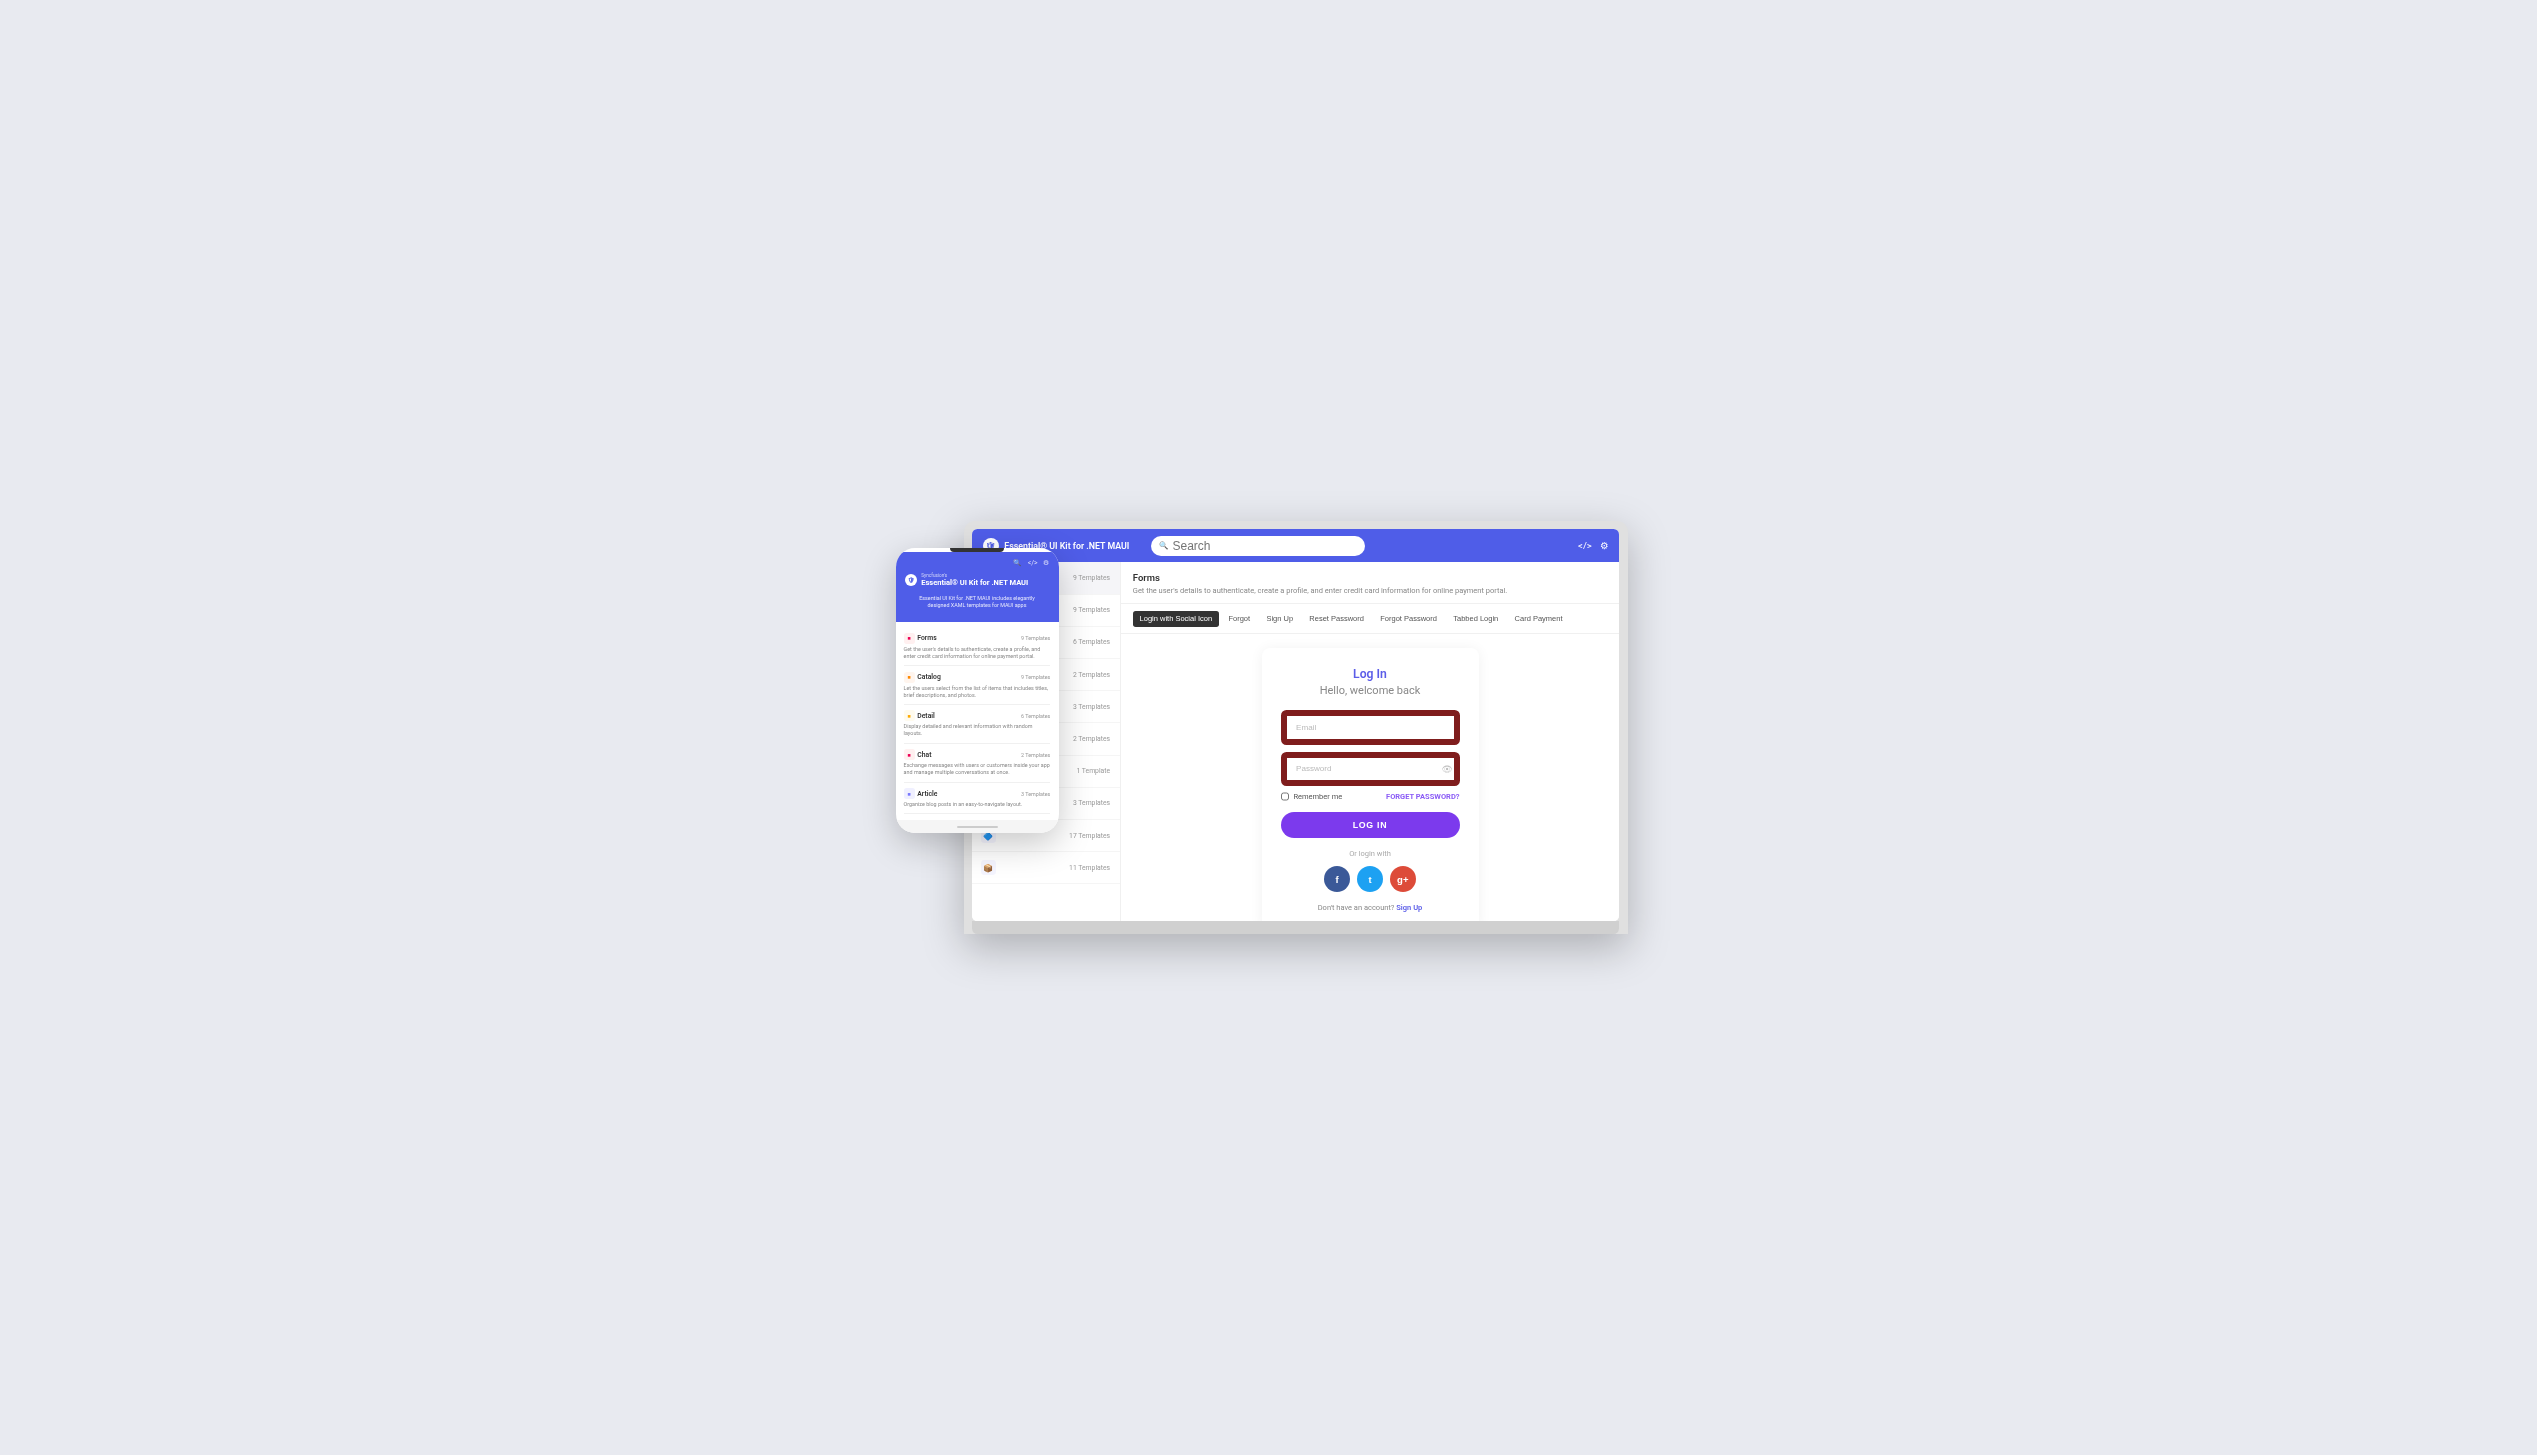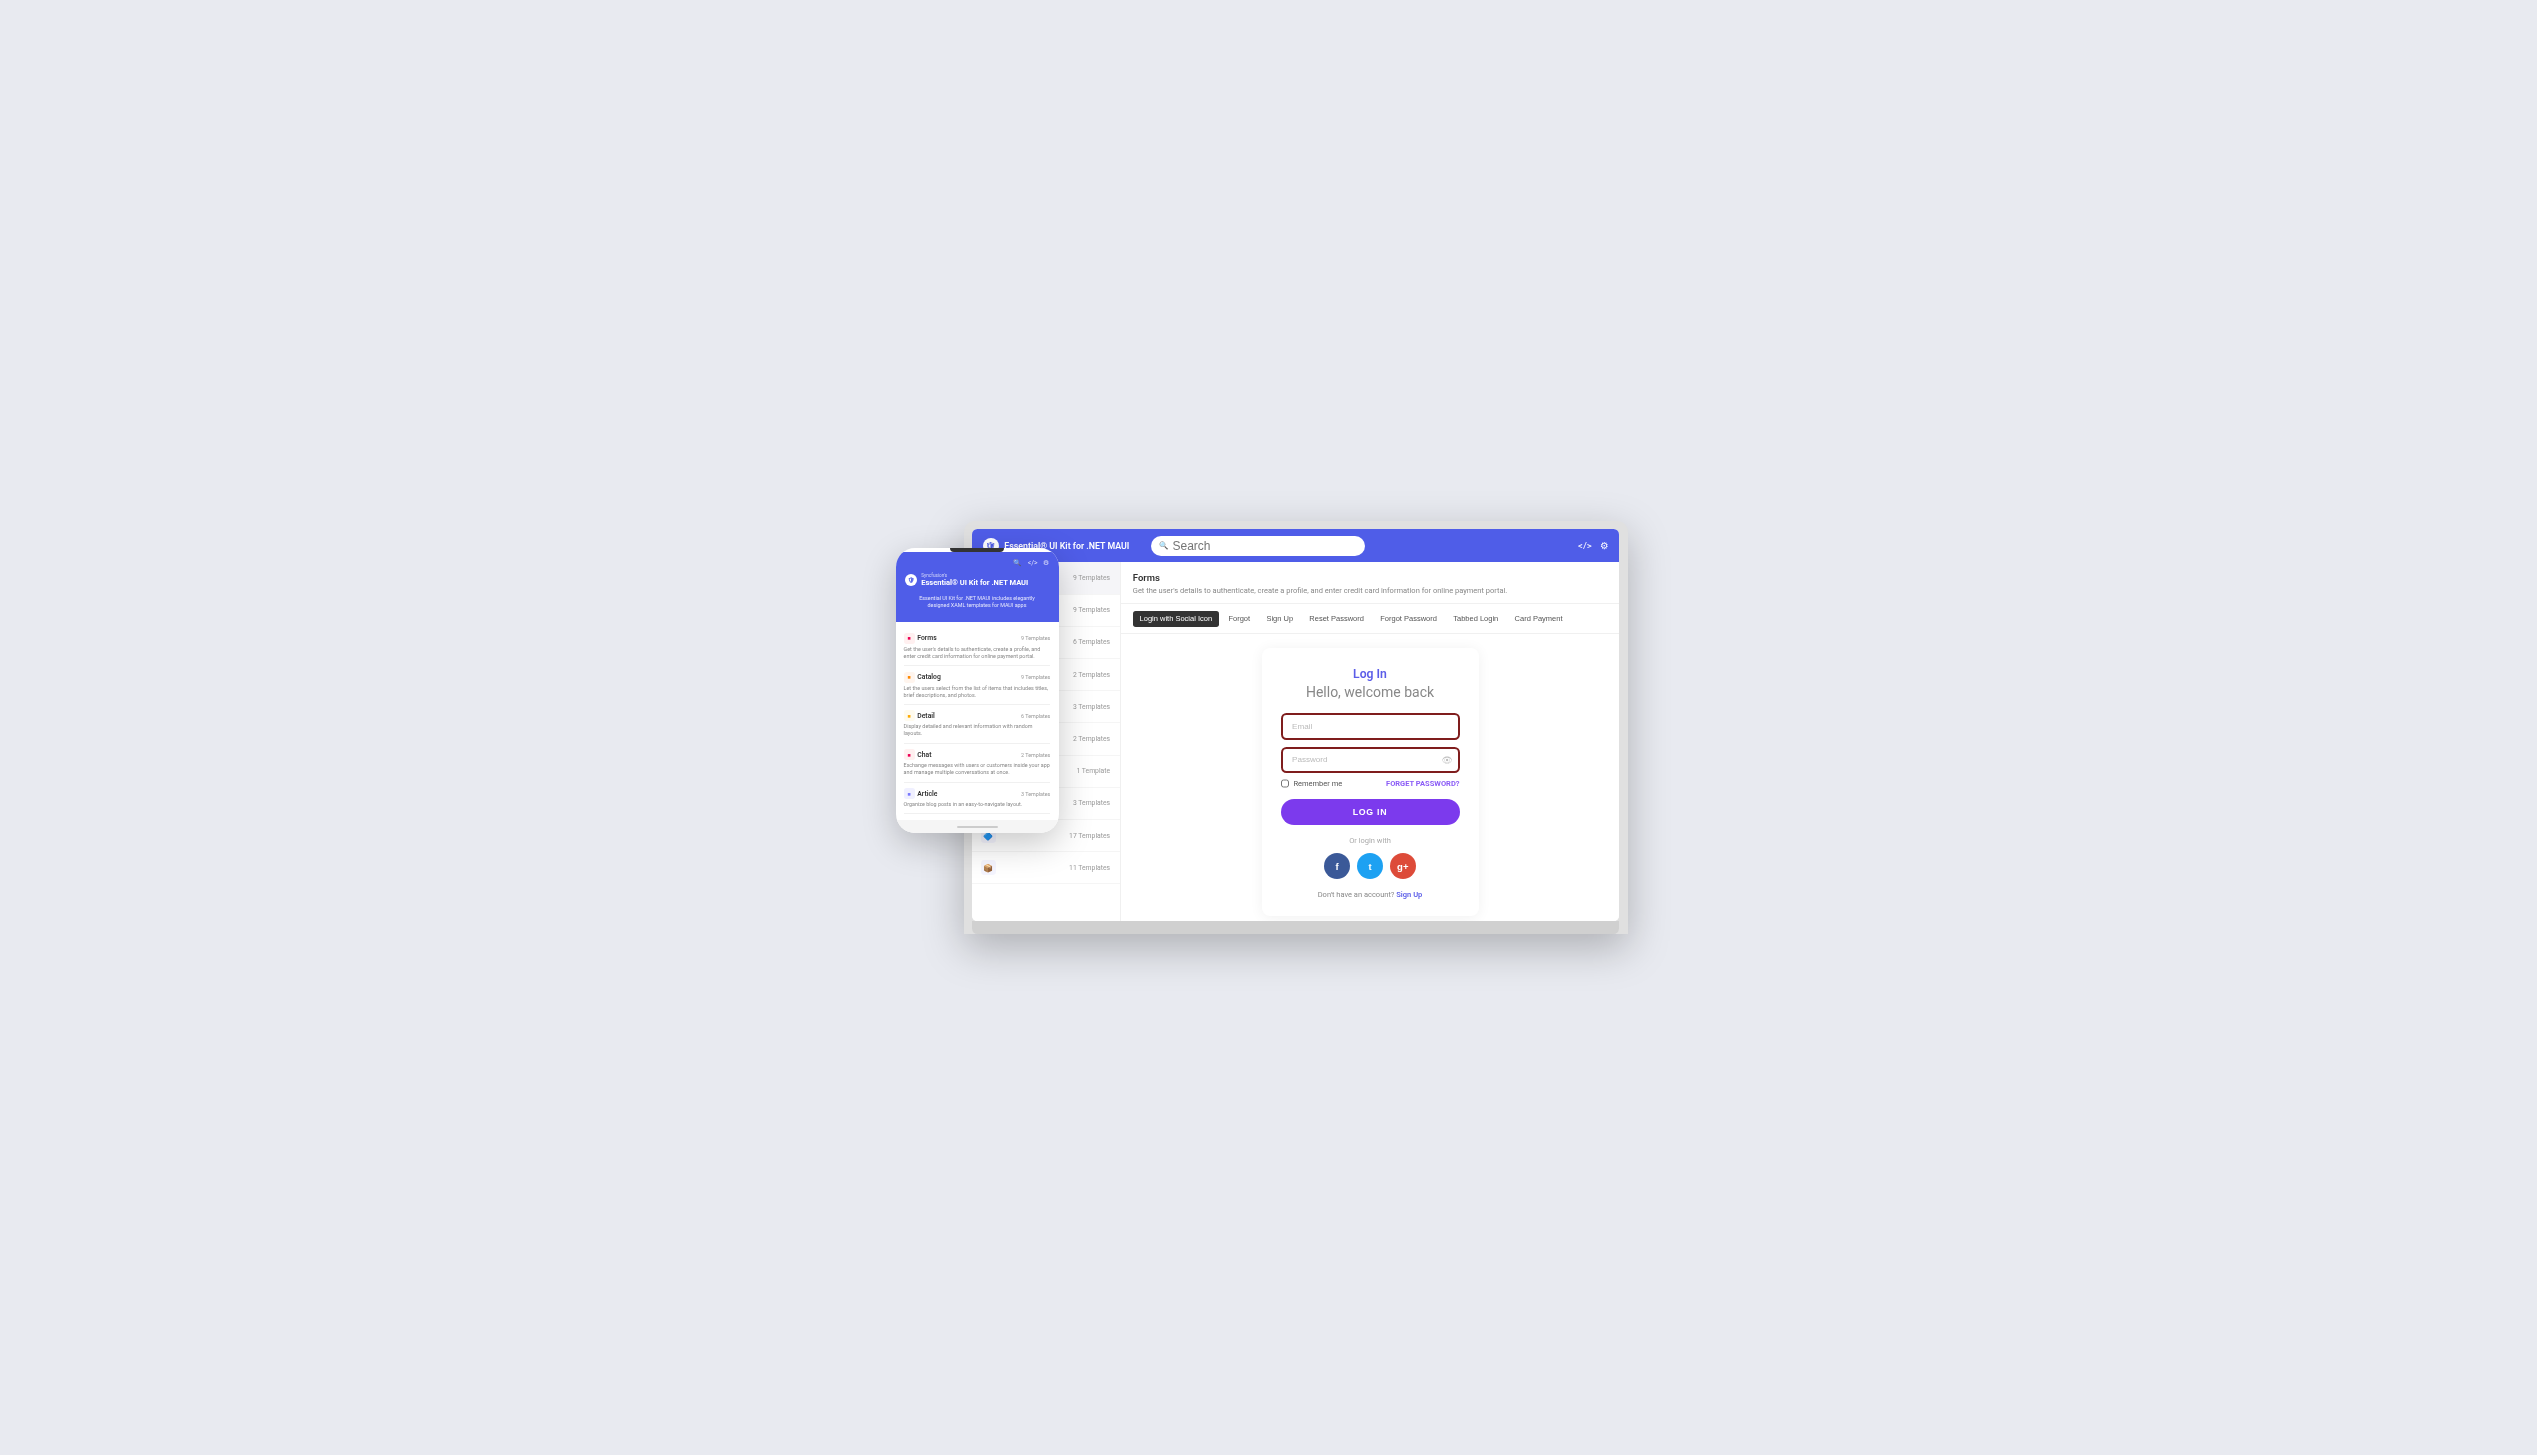--- a/index.html
+++ b/index.html
@@ -243,28 +243,28 @@
     .login-title {
       text-align: center;
       font-size: 12.2px;
       font-weight: 600;
       color: #5b5de8;
       margin-bottom: 2.7px;
     }
 
     .login-subtitle {
       text-align: center;
-      font-size: 14px;
+      font-size: 11px;
       color: #888;
       margin-bottom: 13.6px;
     }
 
     .form-input {
       width: 100%;
-      border: 2px solid #7f1d1d;
+      border: 6px solid #7f1d1d;
       border-radius: 5.4px;
       padding: 6.8px 9.5px;
       font-size: 8.1px;
       color: #333;
       outline: none;
       margin-bottom: 6.8px;
       background: white;
     }
 
     .form-input::placeholder { color: #bbb; }

